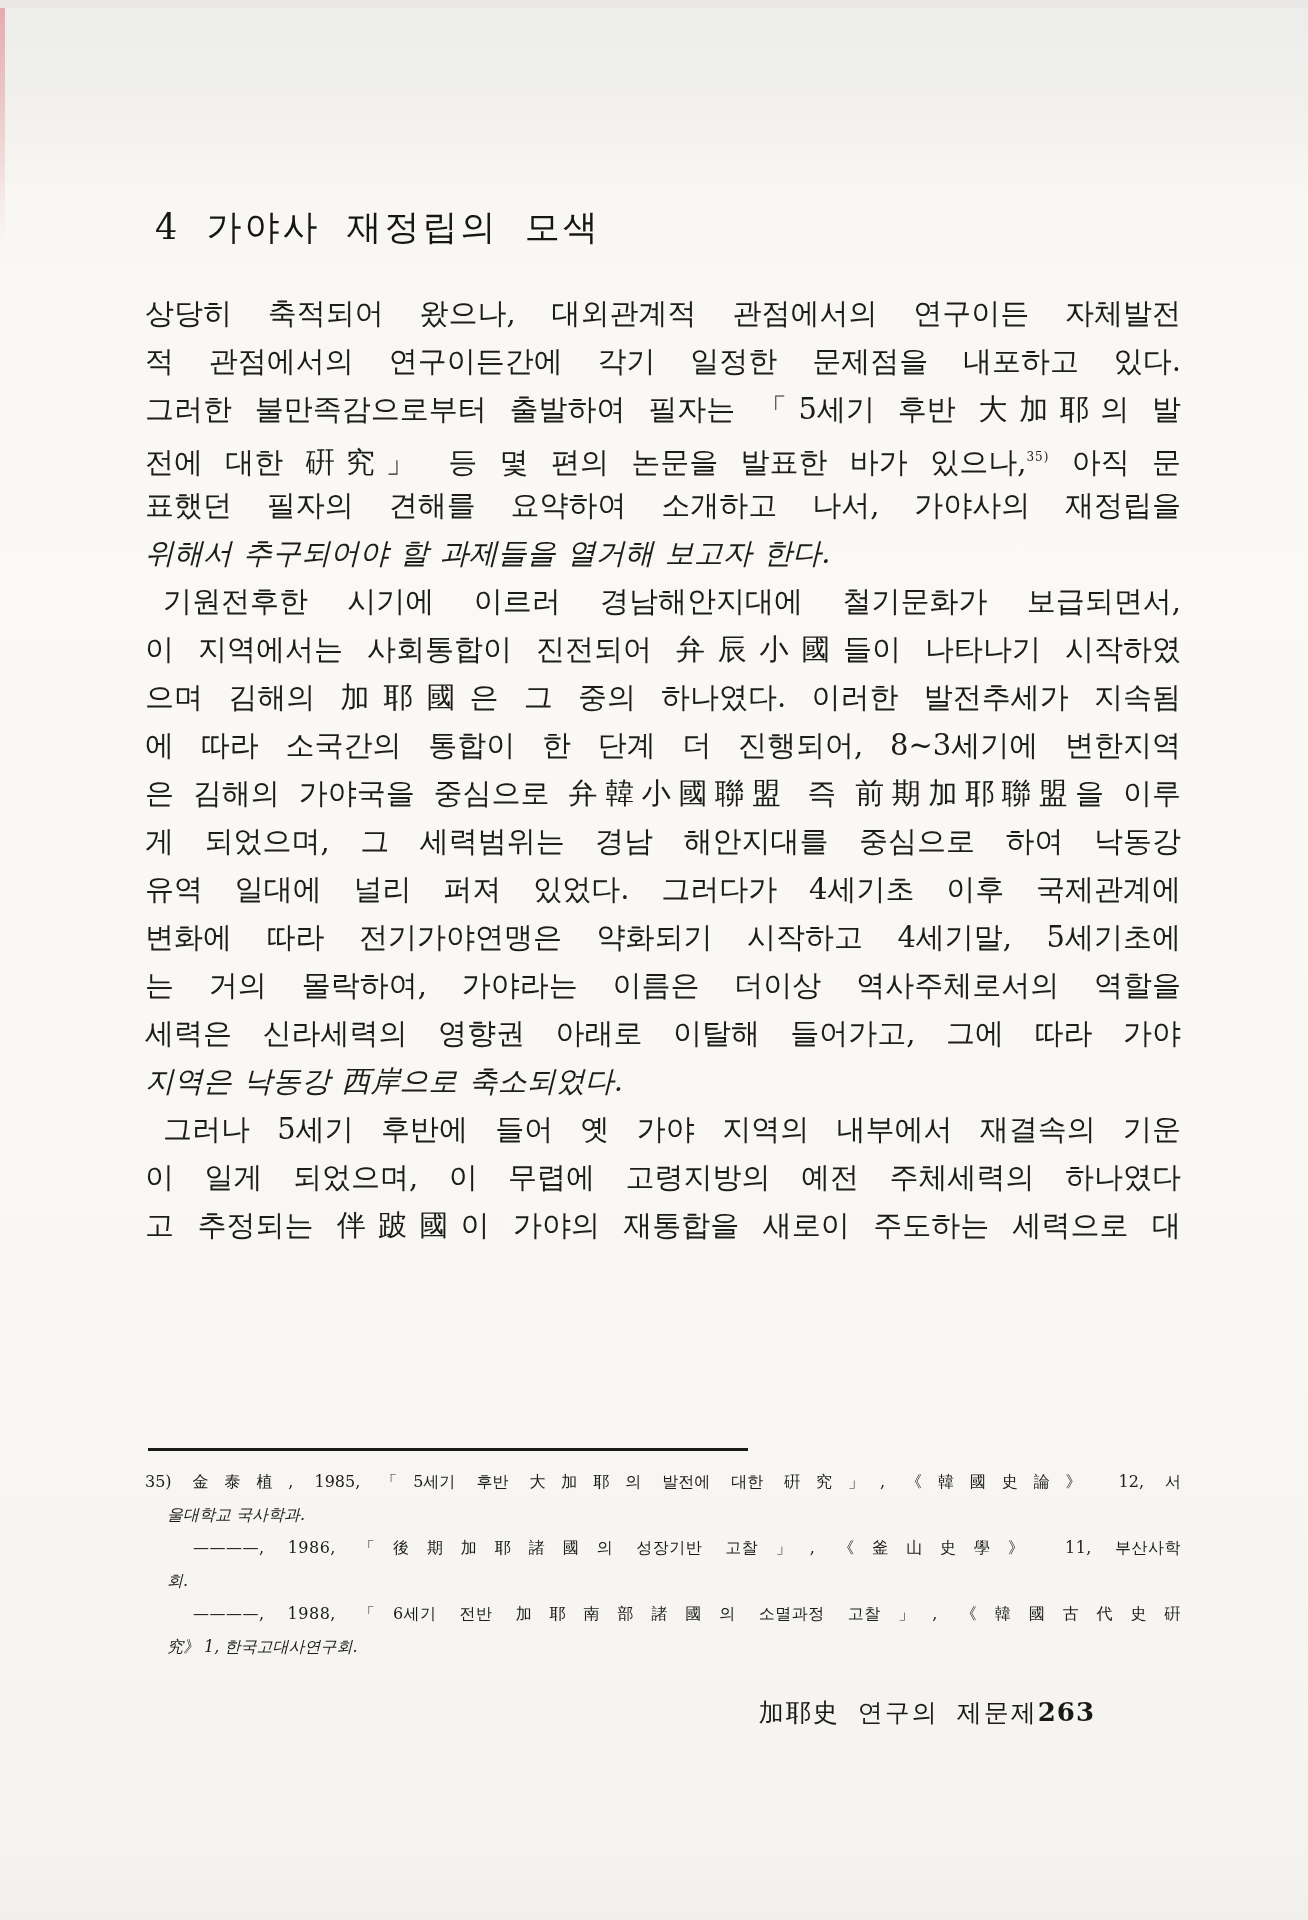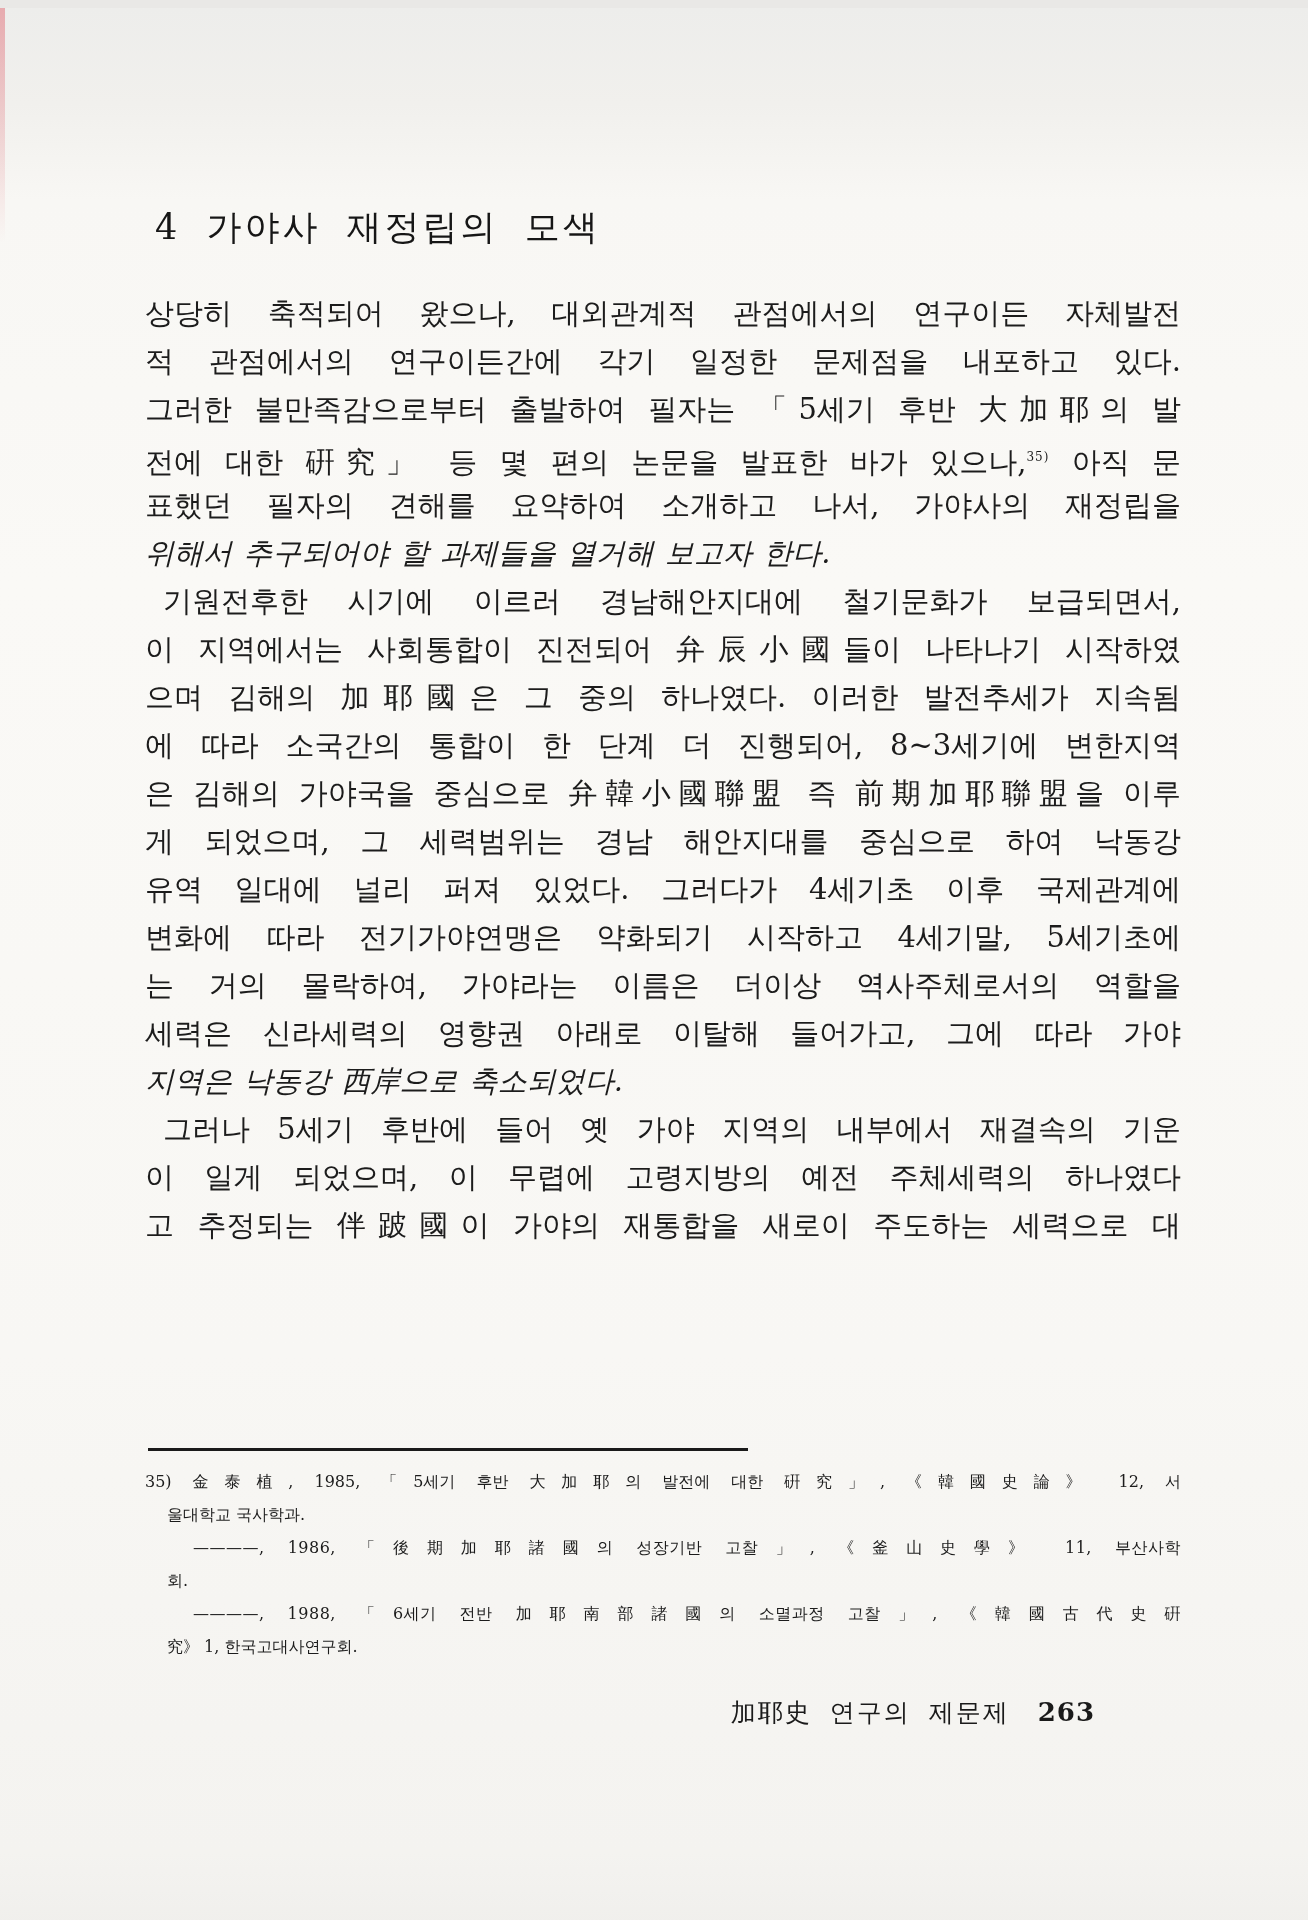--- a/index.html
+++ b/index.html
@@ -75,32 +75,31 @@
     font-size: 16px;
     line-height: 33px;
     color: #1c1c1c;
   }
   .fn-line {
     height: 33px;
     overflow: hidden;
     text-align: left;
   }
   .fn-line.justified { text-align: justify; text-align-last: justify; }
-  .fn-line.cont { padding-left: 22px; }
+  .fn-line.cont { padding-left: 22px; font-style: italic; }
   .fn-line.dash { padding-left: 48px; letter-spacing: 0.5px; }
 
   .page-footer {
     position: absolute;
     top: 1688px;
     right: 213px;
     font-size: 25px;
     color: #1a1a1a;
     display: flex;
     align-items: baseline;
-    gap: 28px;
     letter-spacing: 2px;
     word-spacing: 8px;
   }
   .page-number {
     font-weight: bold;
     font-size: 26px;
     letter-spacing: 1px;
   }
 </style>
 </head>

